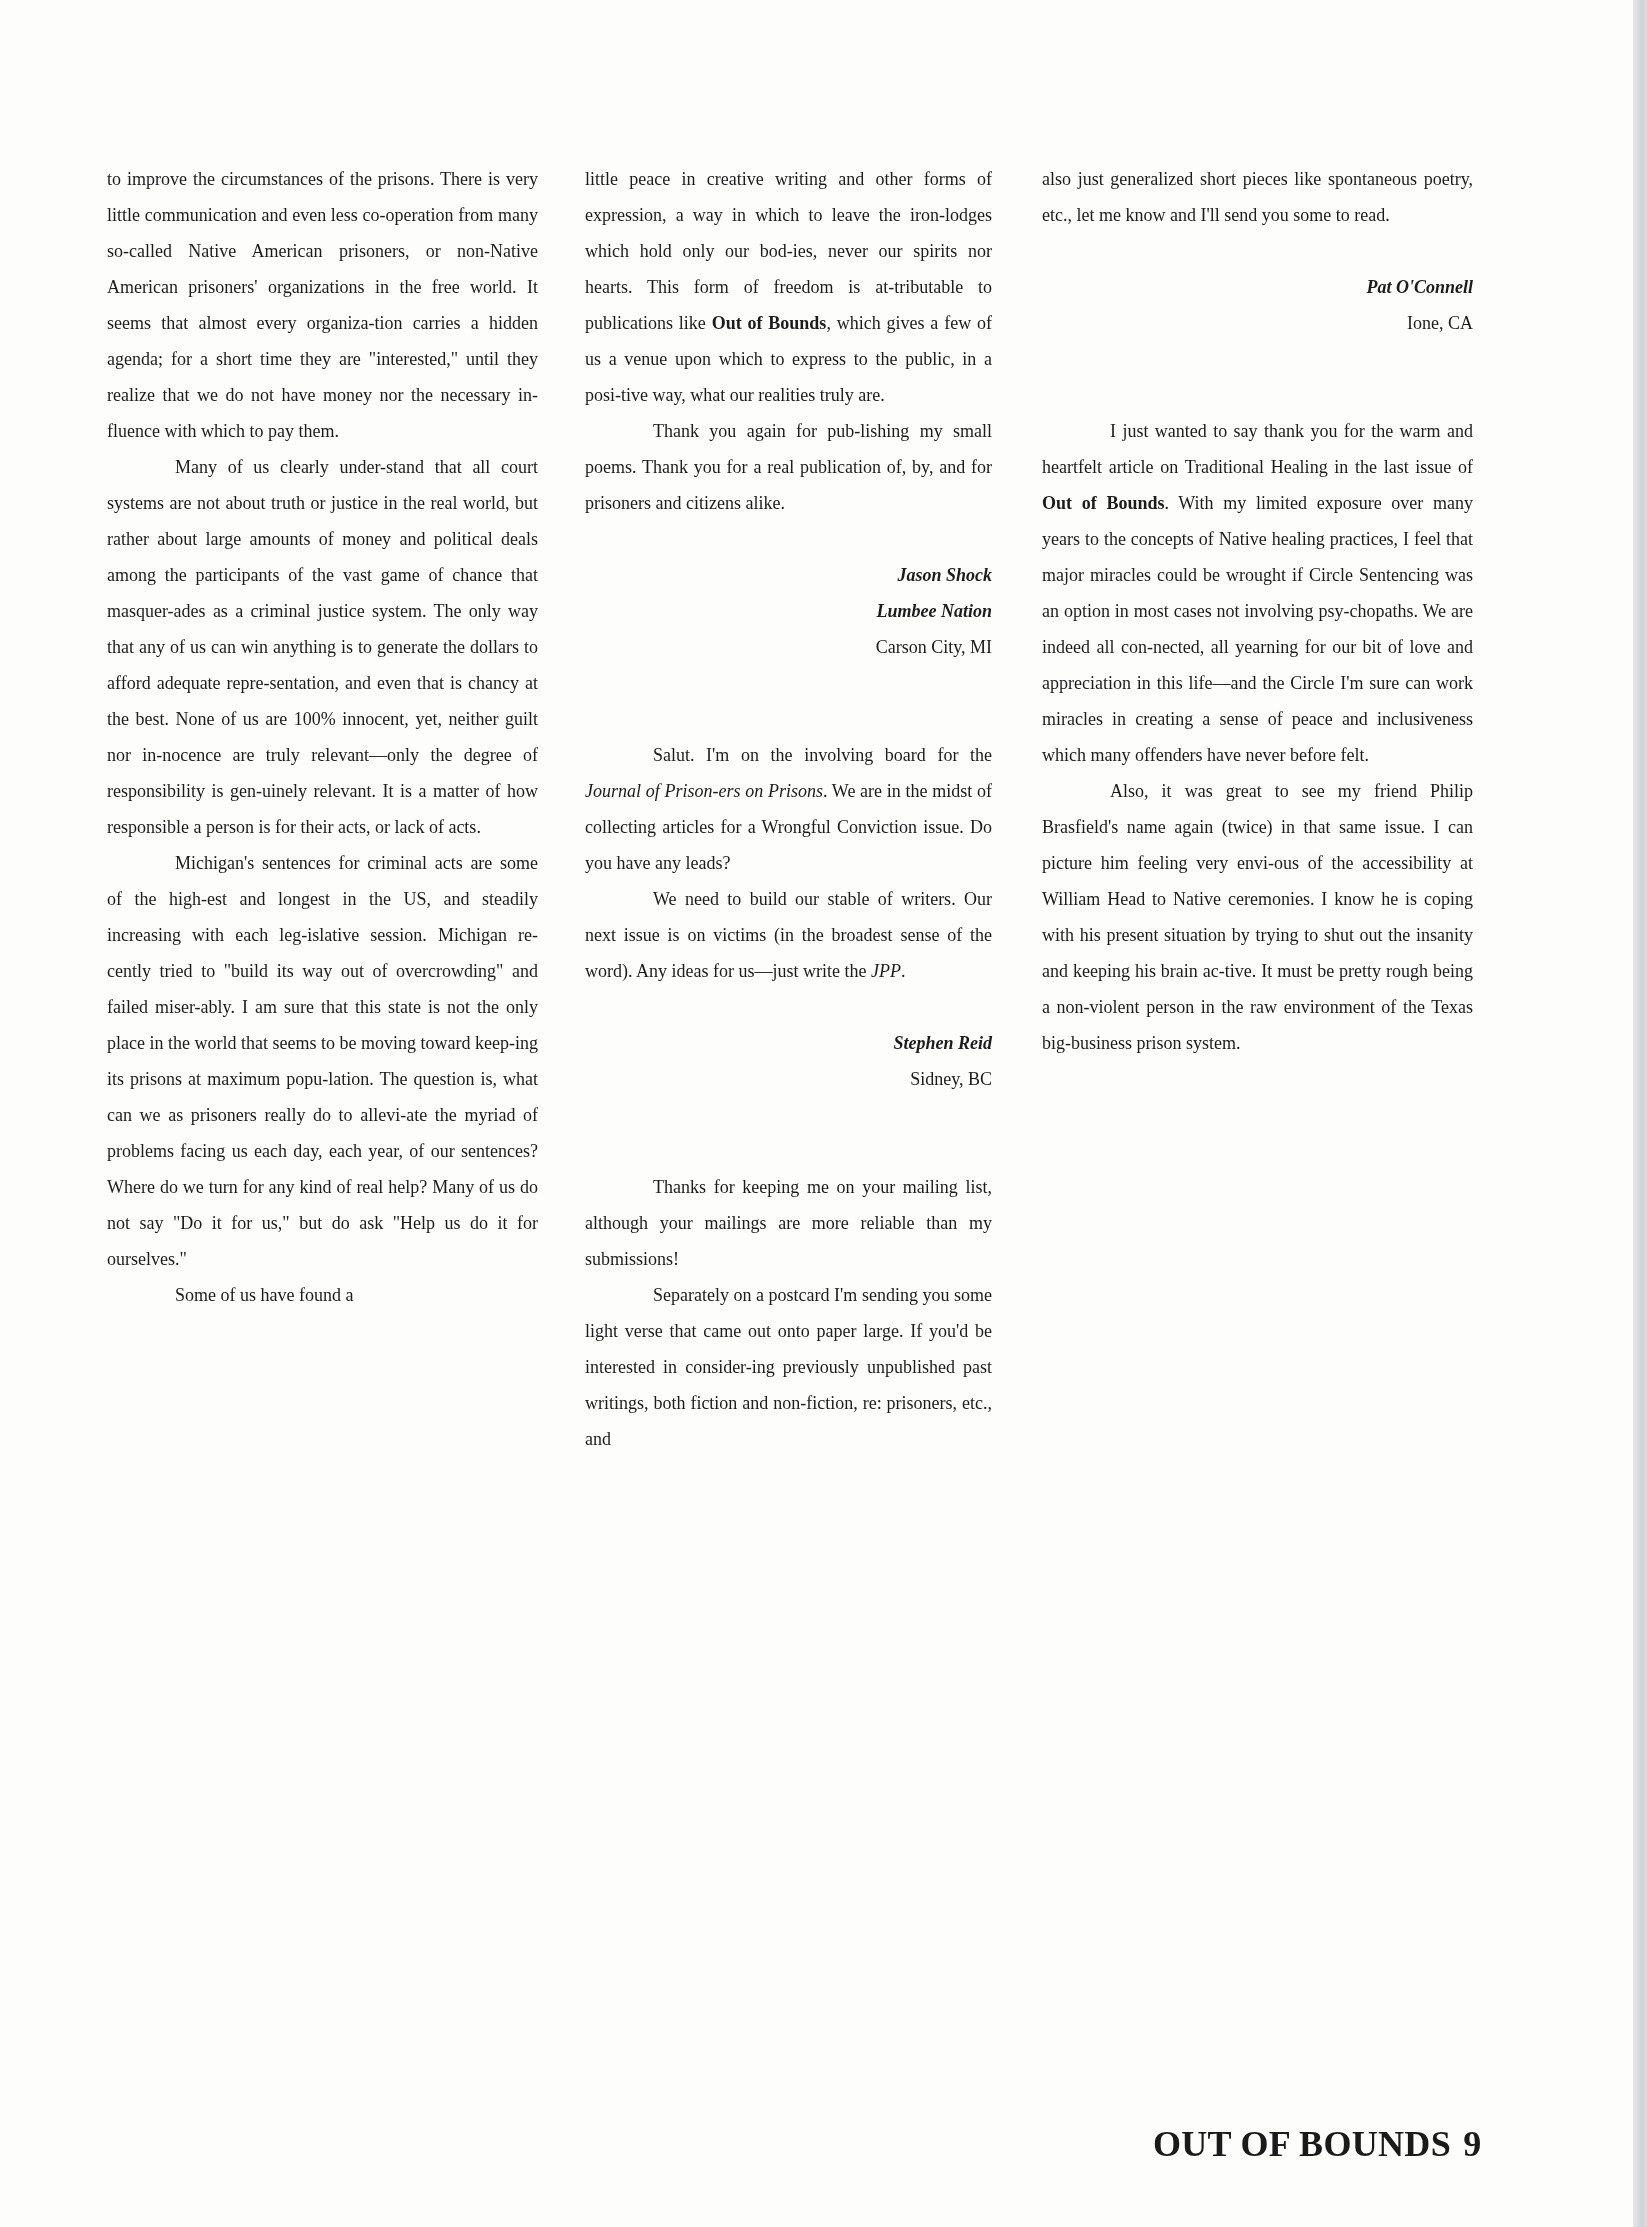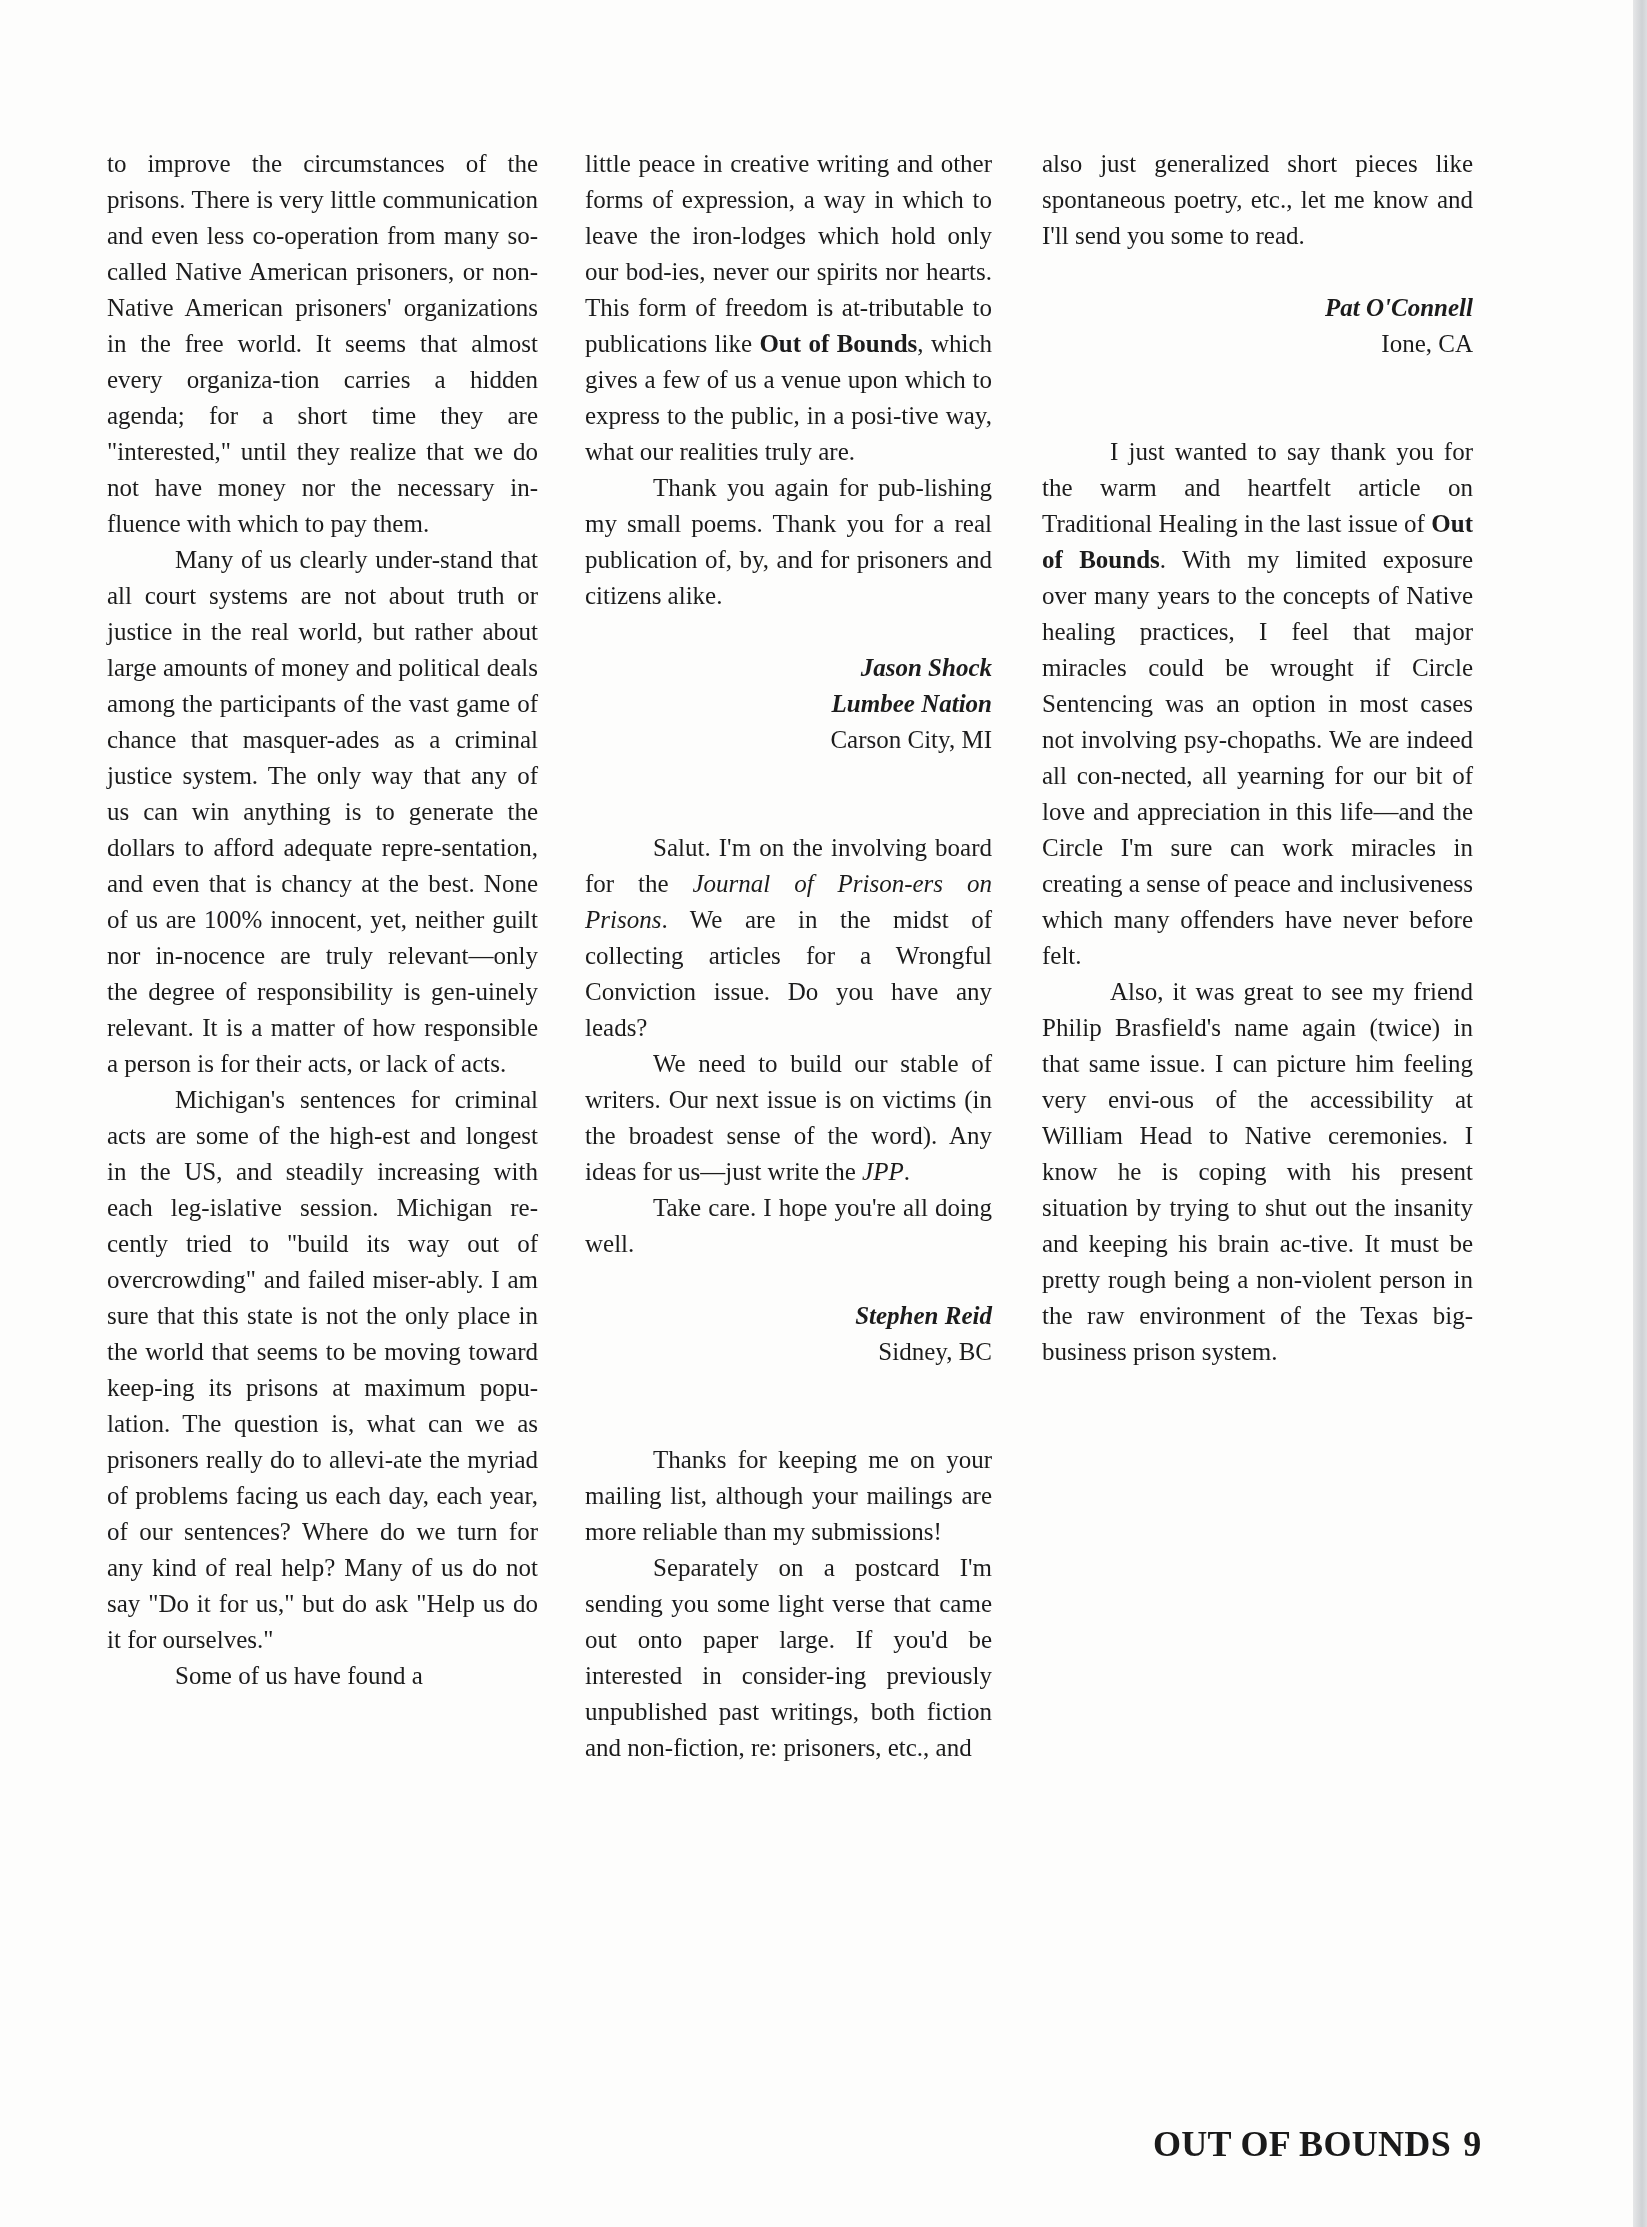--- a/index.html
+++ b/index.html
@@ -13,22 +13,22 @@
       color: #1c1c1c;
     }
     .edge-strip {
       position: absolute;
       top: 0; right: 0;
       width: 15px; height: 2227px;
       background: linear-gradient(to right, #e6e7e8, #cfd2d5 60%, #dfe1e3);
     }
     .column {
       position: absolute;
-      top: 146px;
-      font-size: 25px;
+      top: 161px;
+      font-size: 18px;
       line-height: 36px;
       text-align: justify;
       hyphens: manual;
     }
     .col1 { left: 107px; width: 431px; }
     .col2 { left: 585px; width: 407px; }
     .col3 { left: 1042px; width: 431px; }
     .para { margin: 0; text-indent: 0; }
     .para.indent { text-indent: 68px; }
     .gap { height: 36px; }
@@ -70,21 +70,20 @@
     <p class="sig">
       <span class="name">Jason Shock</span>
       <span class="name">Lumbee Nation</span>
       <span class="place">Carson City, MI</span>
     </p>
   </div>
   <div class="gap2"></div>
   <div>
     <p class="para indent"><span>Salut.  I'm on the involving board for the </span><i>Journal of Prison-ers on Prisons</i><span>.  We are in the midst of collecting articles for a Wrongful Conviction issue.  Do you have any leads?</span></p>
     <p class="para indent"><span>We need to build our stable of writers.  Our next issue is on victims (in the broadest sense of the word).  Any ideas for us—just write the </span><i>JPP</i><span>.</span></p>
-    <p class="para indent">Take care.  I hope you're all doing well.</p>
     <div class="gap"></div>
     <p class="sig">
       <span class="name">Stephen Reid</span>
       <span class="place">Sidney, BC</span>
     </p>
   </div>
   <div class="gap2"></div>
   <div>
     <p class="para indent">Thanks for keeping me on your mailing list, although your mailings are more reliable than my submissions!</p>
     <p class="para indent">Separately on a postcard I'm sending you some light verse that came out onto paper large. If you'd be interested in consider-ing previously unpublished past writings, both fiction and non-fiction, re: prisoners, etc., and</p>

